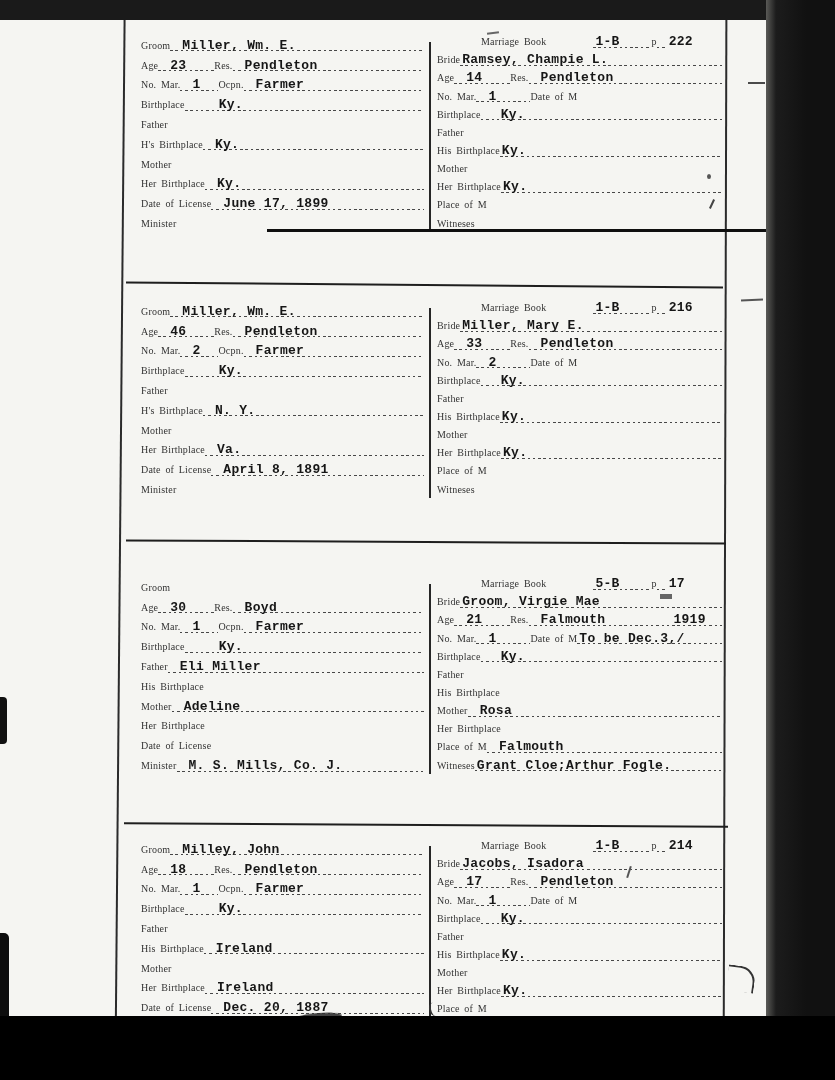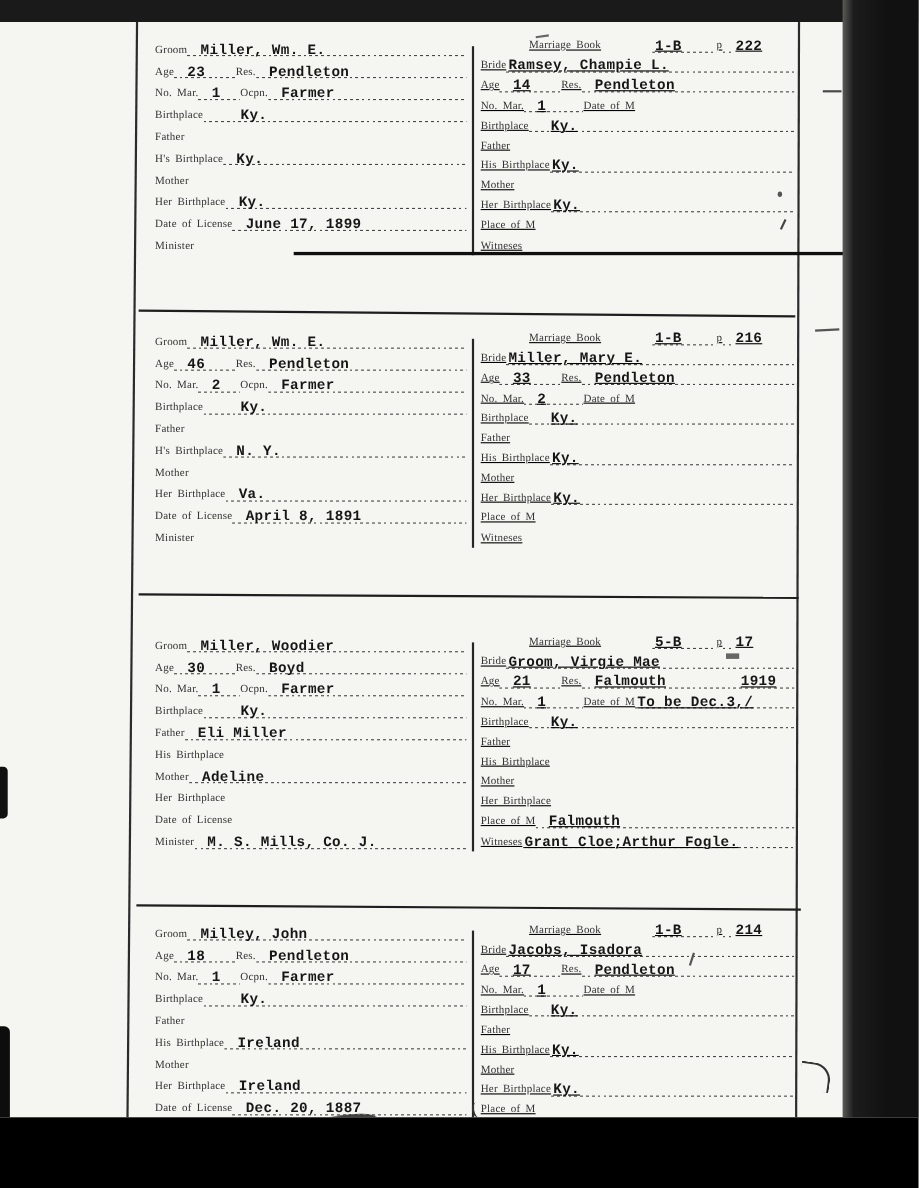--- a/index.html
+++ b/index.html
@@ -18,21 +18,21 @@
   .vline-left{left:119px;top:18px;height:1056px;transform:rotate(.5deg);}
   .vline-right{left:724px;top:18px;height:1056px;transform:rotate(.15deg);}
   .sep{position:absolute;height:2px;background:#1e1e1e;}
   .sepA{left:267px;top:229px;width:527px;height:3px;background:#0f0f0f;}
   .sepB{left:126px;top:284px;width:597px;transform:rotate(.5deg);}
   .sepC{left:126px;top:541px;width:600px;transform:rotate(.3deg);}
   .sepD{left:124px;top:824px;width:604px;transform:rotate(.35deg);}
   
   .record{position:absolute;left:0;width:835px;height:212px;}
   .gcol{position:absolute;left:141px;top:2px;width:283px;}
-  .bcol{position:absolute;left:437px;top:0;width:285px;text-decoration:underline;}
+  .bcol{position:absolute;left:437px;top:0;width:285px;}
   .divider{position:absolute;left:429px;top:12px;width:1.6px;height:190px;background:#262626;}
   .row{display:flex;align-items:flex-end;}
   .gr{height:19.8px;}
   .br{height:18.15px;}
   .lbl{font-family:"Liberation Serif",serif;font-size:10px;color:#333;white-space:nowrap;
        padding-bottom:1px;letter-spacing:.2px;word-spacing:2px;}
   .lead{flex:1 1 auto;display:flex;align-items:flex-end;min-width:0;
         background:repeating-linear-gradient(90deg,#474747 0 2.5px,rgba(0,0,0,0) 2.5px 5.3px)
         left bottom/100% 1.4px no-repeat;}
   .f38{flex:0 0 38px;}.f54{flex:0 0 54px;}.f56{flex:0 0 56px;}.f58{flex:0 0 58px;margin-left:47px;}
@@ -376,23 +376,20 @@
               <span class="val tight"></span>
             </span>
       </div>
     </div>
   </section>
 
   <section class="record" style="top: 572px;">
     <div class="gcol">
       <div class="row gr">
         <span class="lbl">Groom</span>
-        <span class="lead">
-              <span class="val">Miller, Woodier</span>
-            </span>
       </div>
       <div class="row gr">
         <span class="lbl">Age</span>
         <span class="lead f56">
               <span class="val">30</span>
             </span>
         <span class="lbl">Res.</span>
         <span class="lead">
               <span class="val">Boyd</span>
             </span>
@@ -499,20 +496,23 @@
         <span class="lbl">Father</span>
       </div>
       <div class="row br">
         <span class="lbl">His Birthplace</span>
         <span class="lead">
               <span class="val tight"></span>
             </span>
       </div>
       <div class="row br">
         <span class="lbl">Mother</span>
+        <span class="lead">
+              <span class="val">Rosa</span>
+            </span>
       </div>
       <div class="row br">
         <span class="lbl">Her Birthplace</span>
         <span class="lead">
               <span class="val tight"></span>
             </span>
       </div>
       <div class="row br">
         <span class="lbl">Place of M</span>
         <span class="lead">

